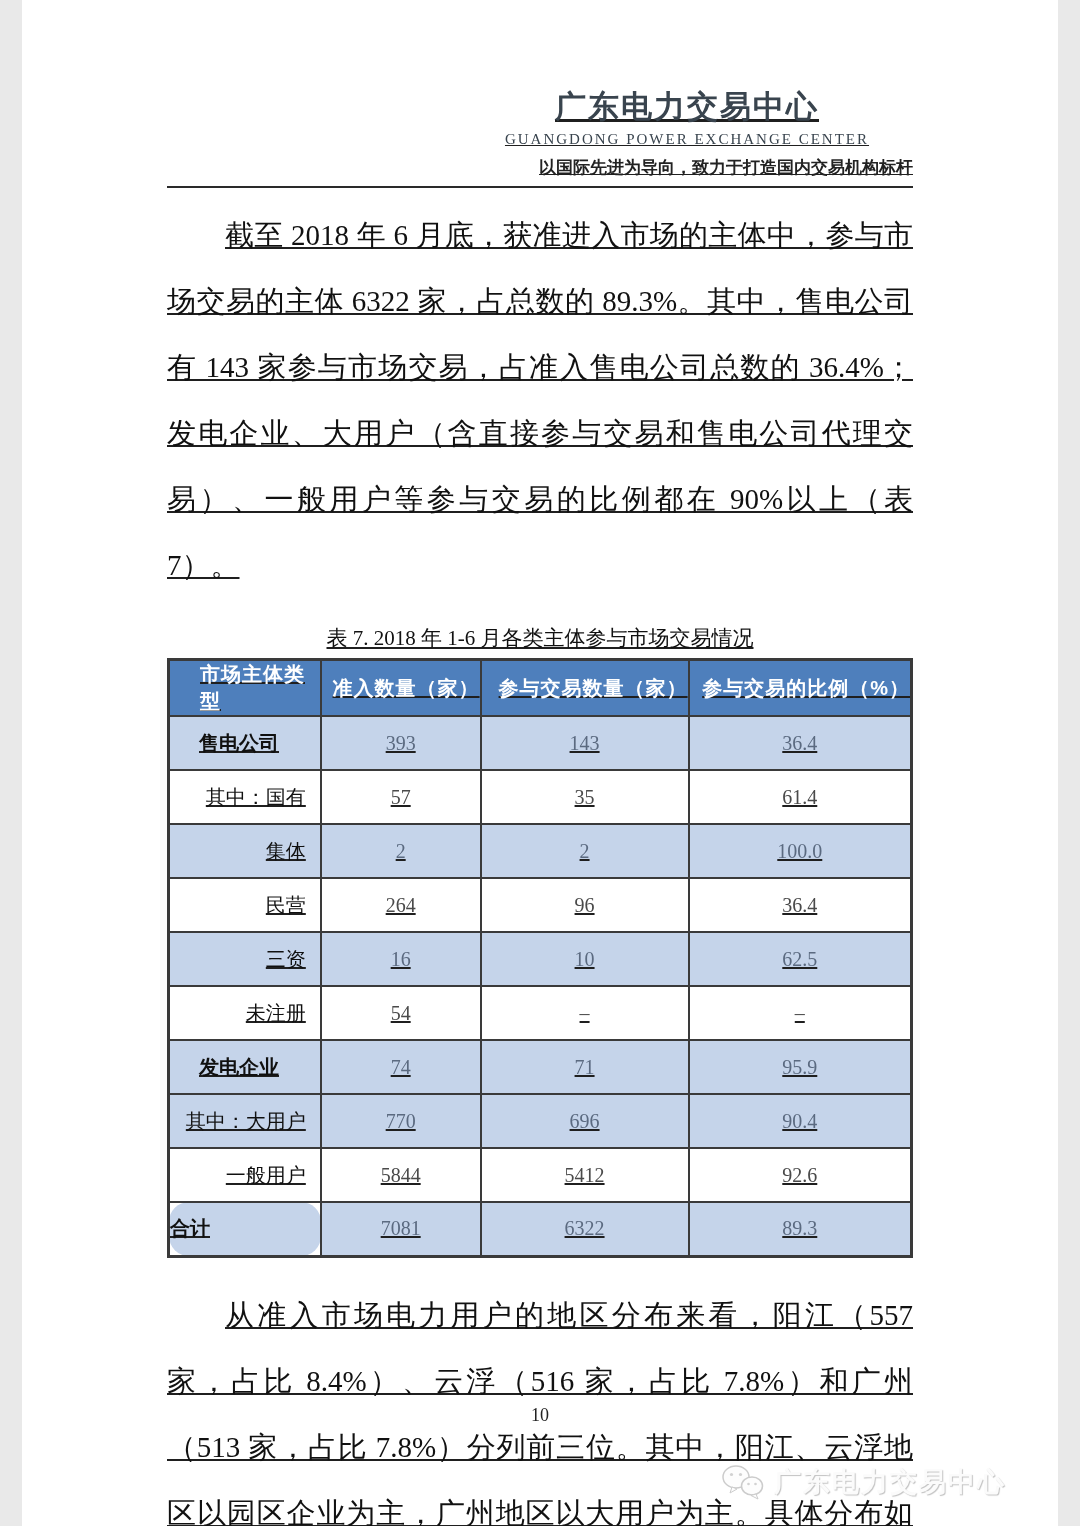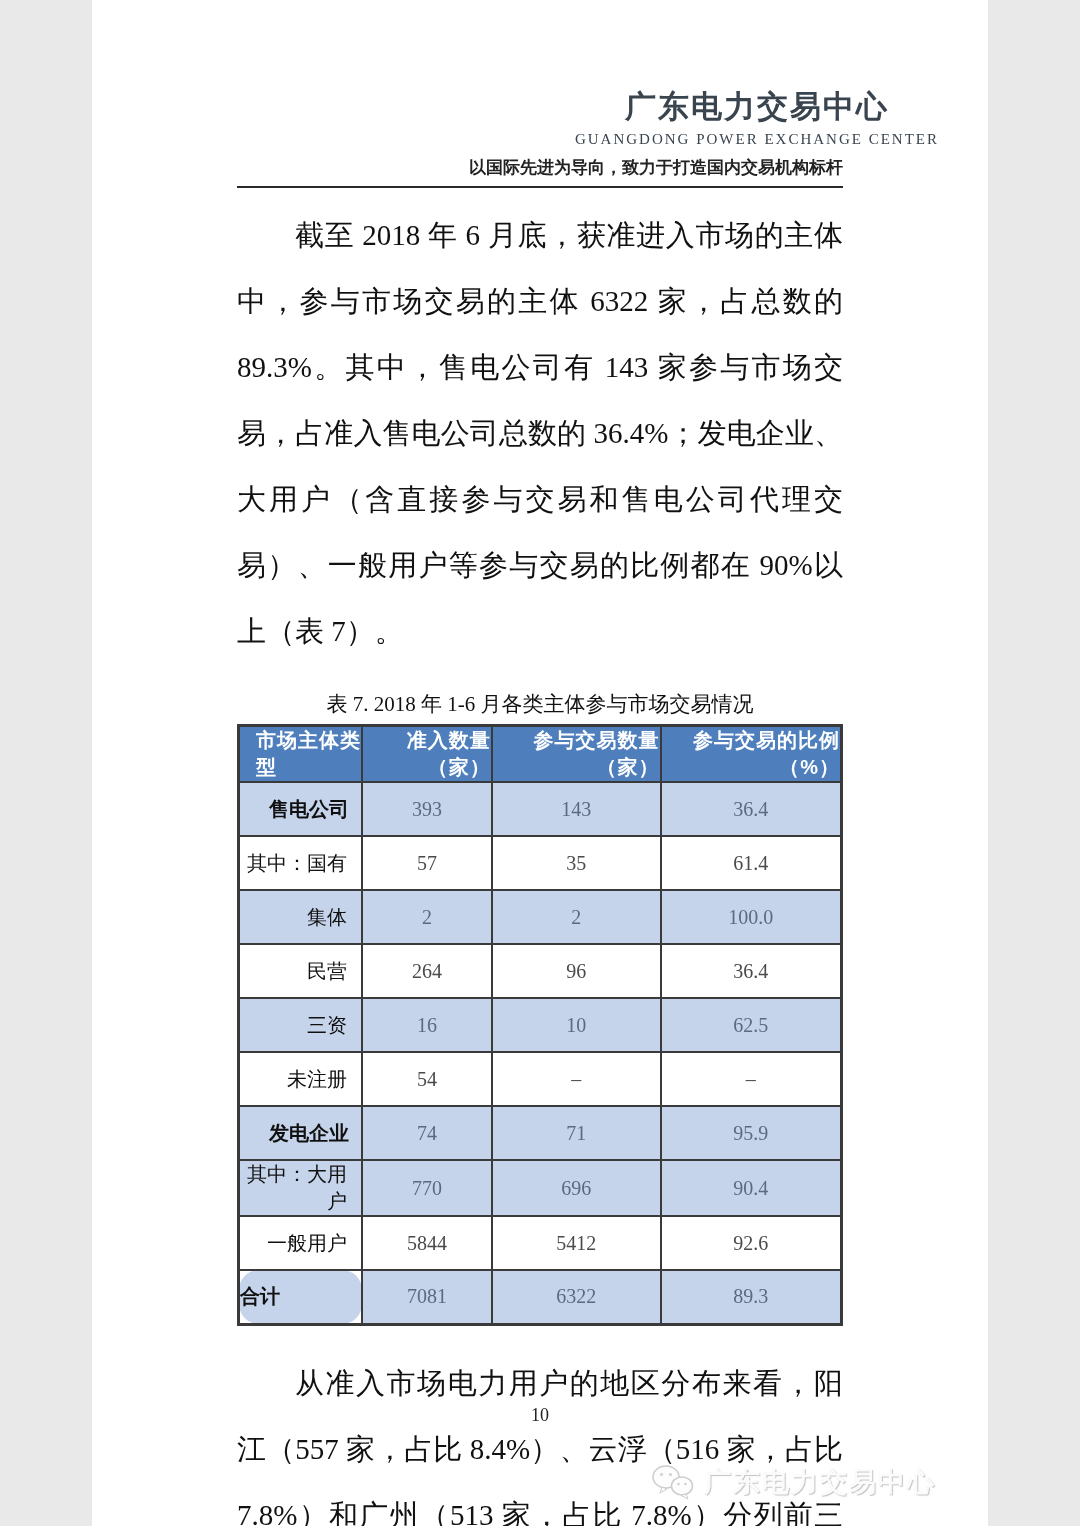--- a/index.html
+++ b/index.html
@@ -1,25 +1,26 @@
 <!DOCTYPE html>
 <html><head>
 <meta charset="utf-8">
 <style>
   * { margin: 0; padding: 0; box-sizing: border-box; }
   html, body { background: #e9e9e9; }
   .page {
     position: relative;
-    width: 896px;
+    width: 1036px;
     height: 1526px;
     margin: 0 auto;
     background: #ffffff;
     font-family: "Liberation Serif", "DejaVu Serif", serif;
     color: #1f1f1f;
     overflow: hidden;
+    text-decoration: underline;
   }
   .content { padding: 0 145px; }
 
   
   .header { padding-top: 86px; }
   .logo-block {
     width: 100%;
     display: flex;
     flex-direction: column;
     align-items: center;
@@ -92,21 +93,21 @@
   .data-table col.c4 { width: 30%; }
   .data-table thead th {
     background: #4e7fbc;
     color: #ffffff;
     font-family: "Liberation Sans", "DejaVu Sans", sans-serif;
     font-weight: bold;
     font-size: 20px;
     text-align: right;
     letter-spacing: 1px;
   }
-  .data-table thead th:first-child { text-align: left; padding-left: 16px; }
+  .data-table thead th:first-child { text-align: left; padding-left: 30px; }
   .data-table tbody tr { background: #ffffff; }
   .data-table tbody tr.shade { background: #c5d4ea; }
   .num-cell {
     text-align: center;
     font-size: 20px;
     color: #4a4a4a;
     font-family: "Liberation Serif", "DejaVu Serif", serif;
   }
   tr.shade .num-cell { color: #5b6a80; }
   .label-cell { font-size: 20px; color: #101010; }

